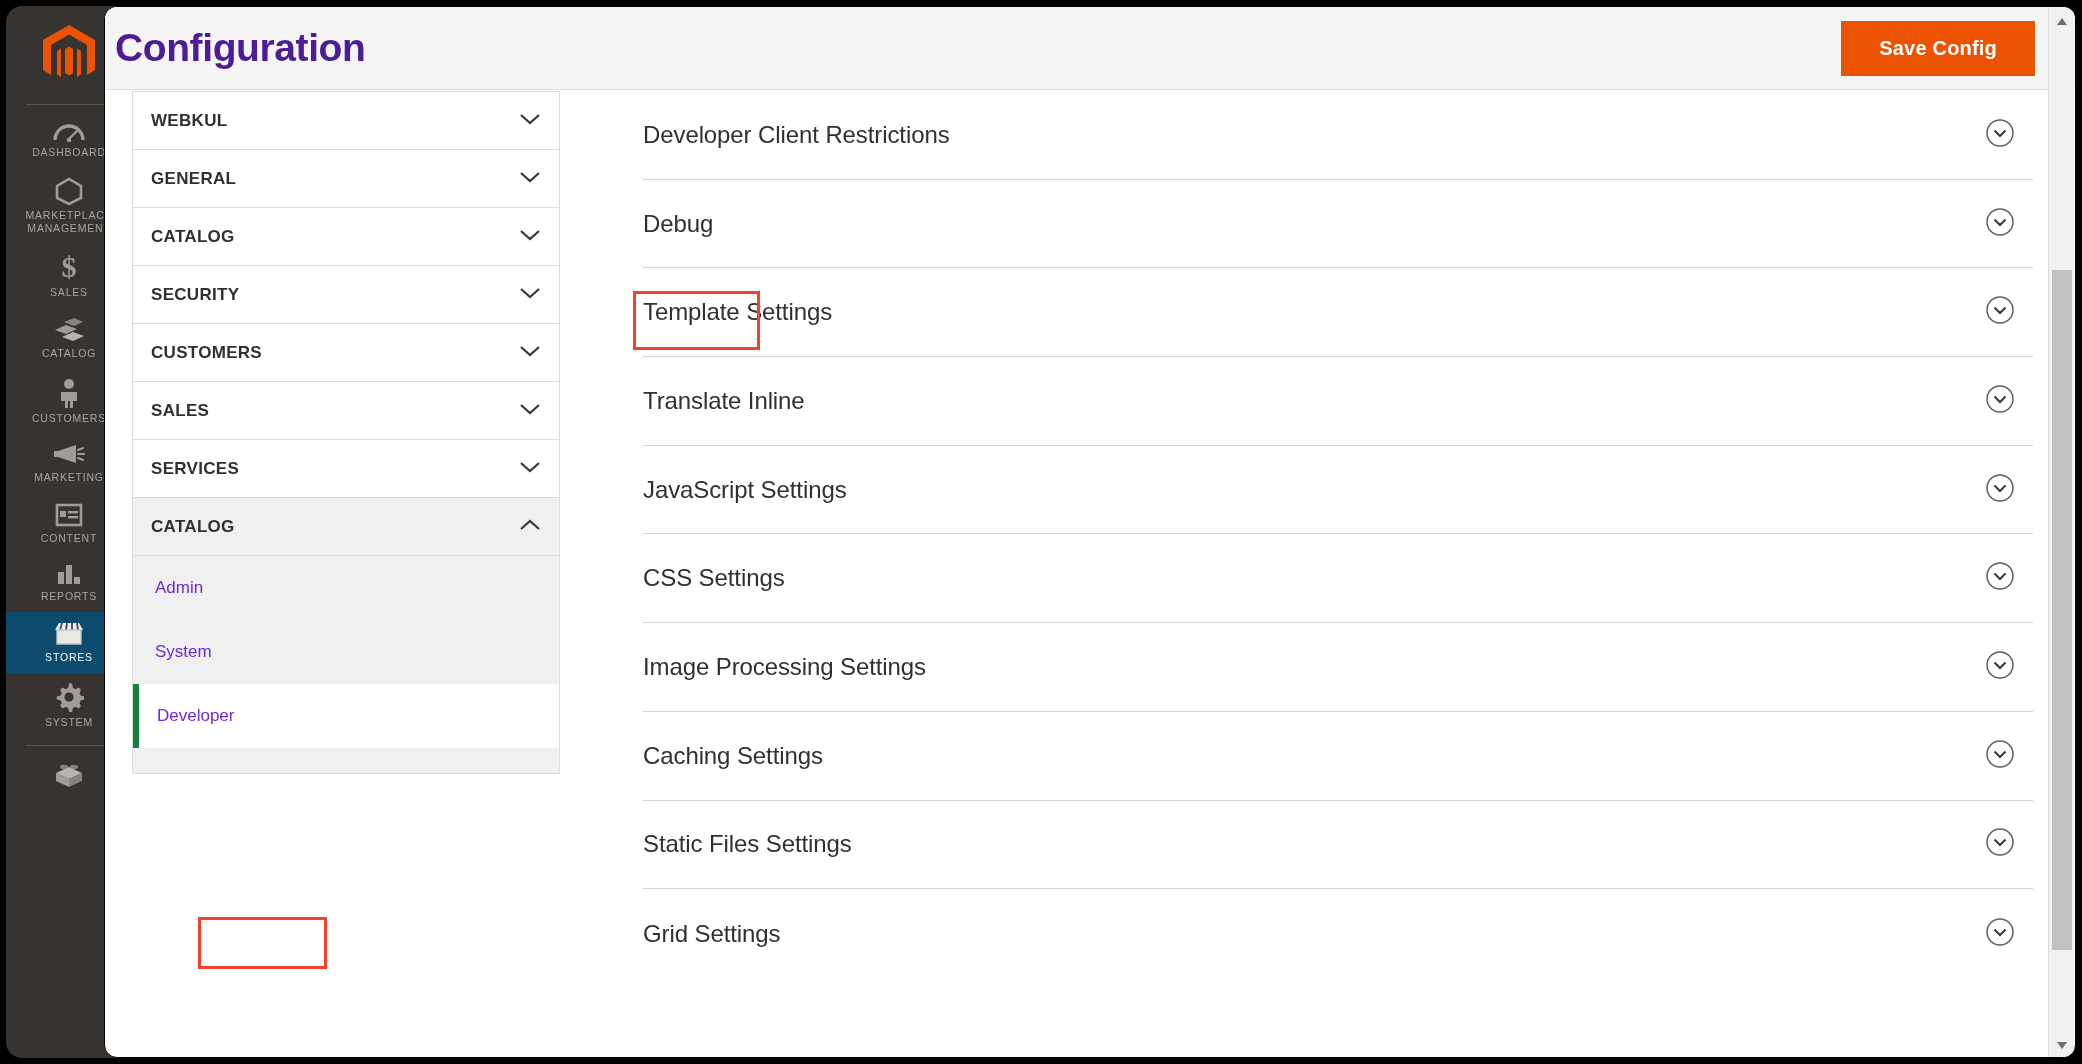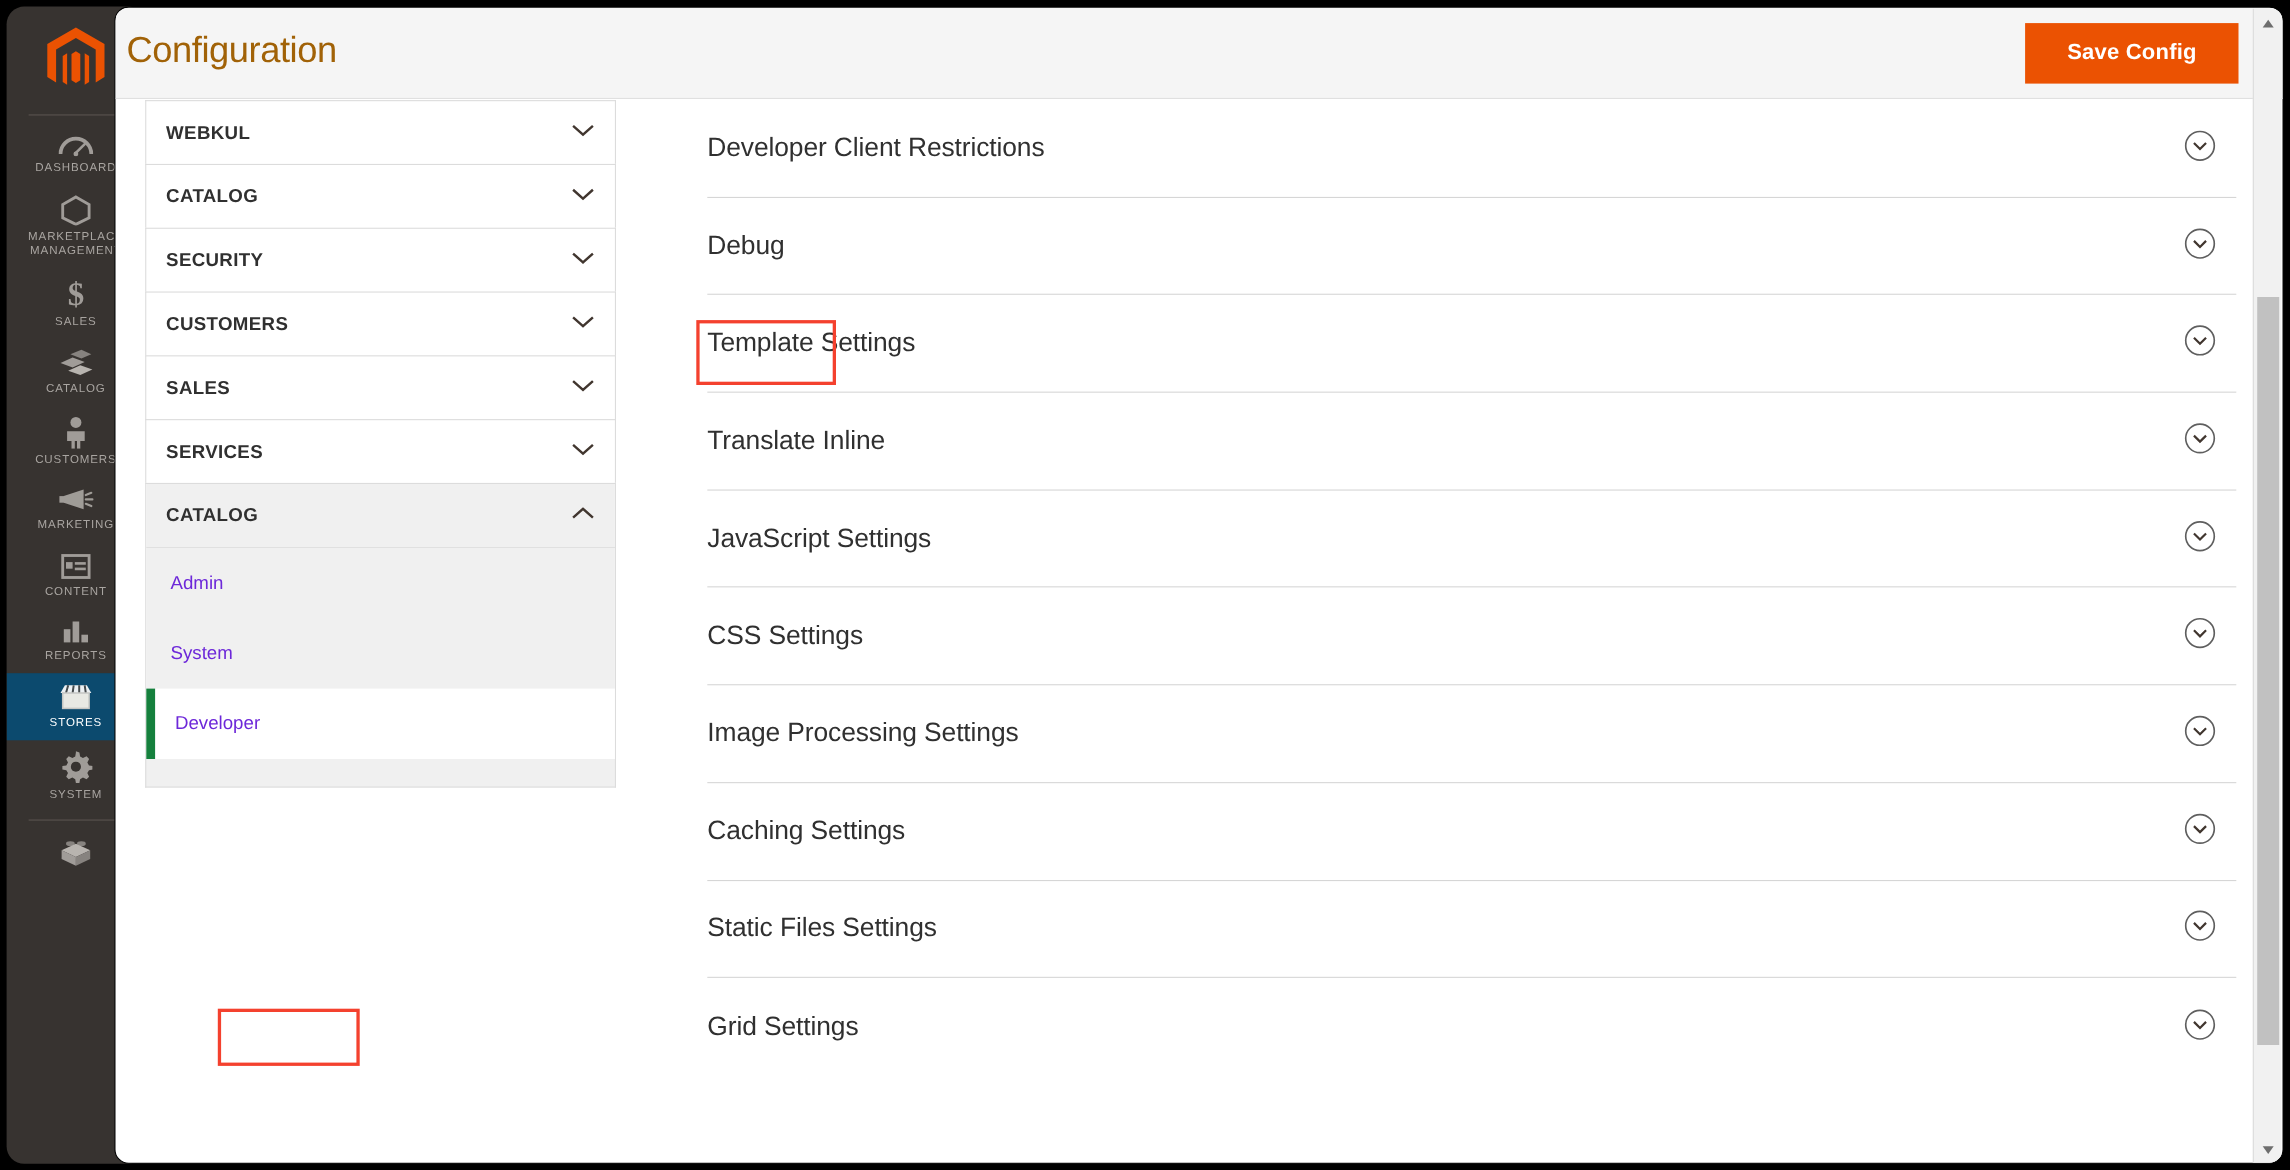--- a/index.html
+++ b/index.html
@@ -93,23 +93,23 @@
     left: 0; top: 0;
     width: 1972px;
     height: 83px;
     background: #f5f5f5;
     border-bottom: 1px solid #e0e0e0;
   }
   #page-title {
     position: absolute;
     left: 10px;
     top: 19px;
-    font-size: 33px;
-    font-weight: 400;
-    color: #a16207;
+    font-size: 39px;
+    font-weight: 700;
+    color: #4c1d95;
     letter-spacing: -0.4px;
     font-family: "Liberation Sans", sans-serif;
   }
   #save-config-button {
     position: absolute;
     right: 42px;
     top: 14px;
     height: 55px;
     padding: 0 38px;
     background: #eb5202;
@@ -170,21 +170,21 @@
     align-items: center;
     padding-left: 22px;
     font-size: 17px;
     color: #6d28d9;
     cursor: pointer;
     user-select: none;
     font-family: "Liberation Sans", sans-serif;
   }
   .cfg-sub-item.active {
     background: #ffffff;
-    border-left: 8px solid #15803d;
+    border-left: 6px solid #15803d;
     padding-left: 18px;
   }
   #cfg-nav-footer {
     height: 26px;
     background: #f0f0f0;
     border: 1px solid #dcdcdc;
     border-top: none;
   }
 
   
@@ -384,20 +384,30 @@
         <div class="cfg-head">
           <span class="cfg-head-label">WEBKUL</span>
           <span class="cfg-chev">
             <svg width="22" height="14" viewBox="0 0 22 14">
                 <path d="M2 3 L11 11 L20 3" fill="none" stroke="#41362f" stroke-width="2.2"></path>
               </svg>
           </span>
         </div>
       </div>
 
+      <div class="cfg-section">
+        <div class="cfg-head">
+          <span class="cfg-head-label">GENERAL</span>
+          <span class="cfg-chev">
+            <svg width="22" height="14" viewBox="0 0 22 14">
+                <path d="M2 3 L11 11 L20 3" fill="none" stroke="#41362f" stroke-width="2.2"></path>
+              </svg>
+          </span>
+        </div>
+      </div>
 
       <div class="cfg-section">
         <div class="cfg-head">
           <span class="cfg-head-label">CATALOG</span>
           <span class="cfg-chev">
             <svg width="22" height="14" viewBox="0 0 22 14">
                 <path d="M2 3 L11 11 L20 3" fill="none" stroke="#41362f" stroke-width="2.2"></path>
               </svg>
           </span>
         </div>

